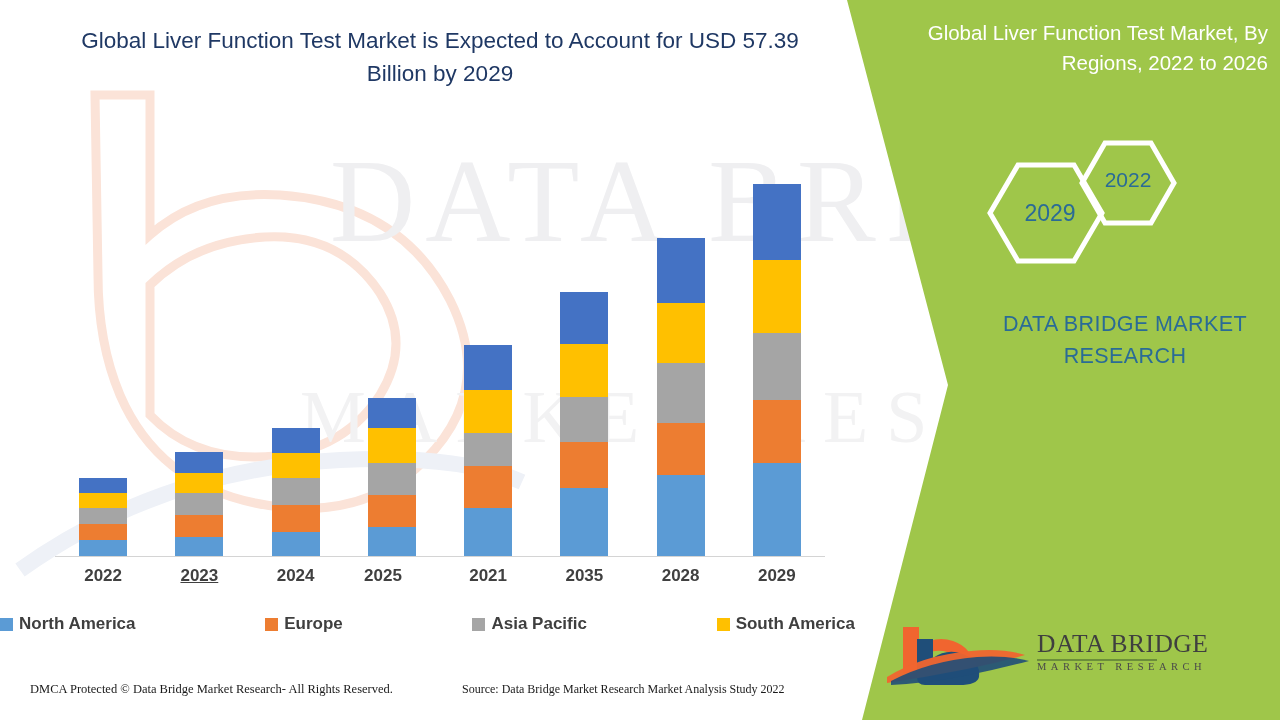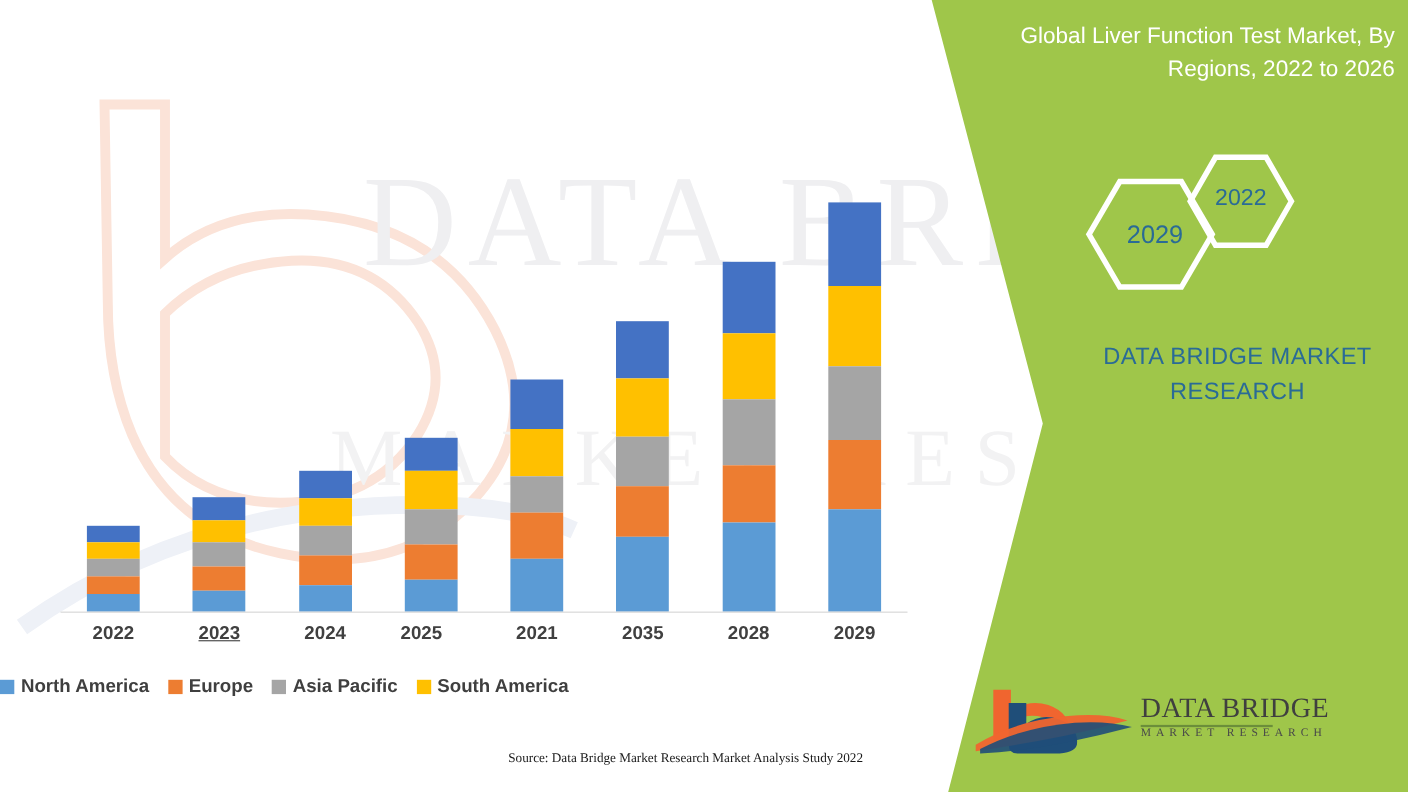--- a/index.html
+++ b/index.html
@@ -47,21 +47,21 @@
   .seg{width:100%;display:block;}
   .xlabels{position:absolute;left:55px;top:566px;width:770px;height:30px;z-index:4;}
   .xlabel{
     position:absolute;width:96px;text-align:center;
     font-size:17px;font-weight:bold;color:#404040;top:0;
   }
 
   
   .legend{
     position:absolute;left:0;top:614px;width:855px;z-index:5;
-    display:flex;justify-content:flex-start;align-items:center;gap:17px;
+    display:flex;justify-content:space-between;align-items:center;gap:6px;
   }
   .legend-item{display:flex;align-items:center;gap:6px;}
   .legend-swatch{width:13px;height:13px;display:block;}
   .legend-label{font-size:17px;font-weight:bold;color:#3f3f3f;white-space:nowrap;}
 
   
   .footer{position:absolute;left:0;top:682px;width:855px;height:26px;z-index:5;}
   .dmca{
     position:absolute;left:30px;top:0;font-size:12.5px;color:#1a1a1a;
     font-family:"Liberation Serif", serif;white-space:nowrap;
@@ -107,20 +107,21 @@
       <path d="M55 10 L110 10 L110 150 Q160 105 240 110 Q360 118 410 215 Q455 305 385 375 Q320 440 215 418 Q118 398 80 310 Q58 258 58 190 Z
                M110 200 L110 330 Q150 372 215 372 Q300 372 340 310 Q372 258 340 208 Q300 148 225 152 Q155 156 110 200 Z" fill="none" stroke="#fbe3d8" stroke-width="9"></path>
     </svg>
     <svg class="wm-swoosh" width="520" height="150" viewBox="0 0 520 150">
       <path d="M10 140 Q150 40 330 30 Q450 24 512 52" fill="none" stroke="#eef1f7" stroke-width="16"></path>
     </svg>
     <div class="wm-text">DATA BRIDGE</div>
     <div class="wm-text2">MARKET RESEARCH</div>
   </div>
 
+  <div class="headline">Global Liver Function Test Market is Expected to Account for USD 57.39 Billion by 2029</div>
 
   <div class="chart">
     <div class="plot" id="plot-area">
         <div class="bar-group" style="left: 0px; width: 96.25px;">
           <div class="bar">
             <div class="seg" style="height: 15px; background: rgb(68, 114, 196);"></div>
             <div class="seg" style="height: 15px; background: rgb(255, 192, 0);"></div>
             <div class="seg" style="height: 16px; background: rgb(165, 165, 165);"></div>
             <div class="seg" style="height: 16px; background: rgb(237, 125, 49);"></div>
             <div class="seg" style="height: 16px; background: rgb(91, 155, 213);"></div>
@@ -216,20 +217,21 @@
         <span class="legend-swatch" style="background: rgb(165, 165, 165);"></span>
         <span class="legend-label">Asia Pacific</span>
       </div>
       <div class="legend-item">
         <span class="legend-swatch" style="background: rgb(255, 192, 0);"></span>
         <span class="legend-label">South America</span>
       </div>
     </div>
 
   <div class="footer">
+    <div class="dmca">DMCA Protected © Data Bridge Market Research- All Rights Reserved.</div>
     <div class="source">Source: Data Bridge Market Research Market Analysis Study 2022</div>
   </div>
 
   <div class="green-panel">
     <svg width="1280" height="720" viewBox="0 0 1280 720">
       <path d="M847 0 L1280 0 L1280 720 L862 720 L948 385 Z" fill="#9fc64a"></path>
     </svg>
   </div>
 
   <div class="rp rp-title">Global Liver Function Test Market, By Regions, 2022 to 2026</div>

